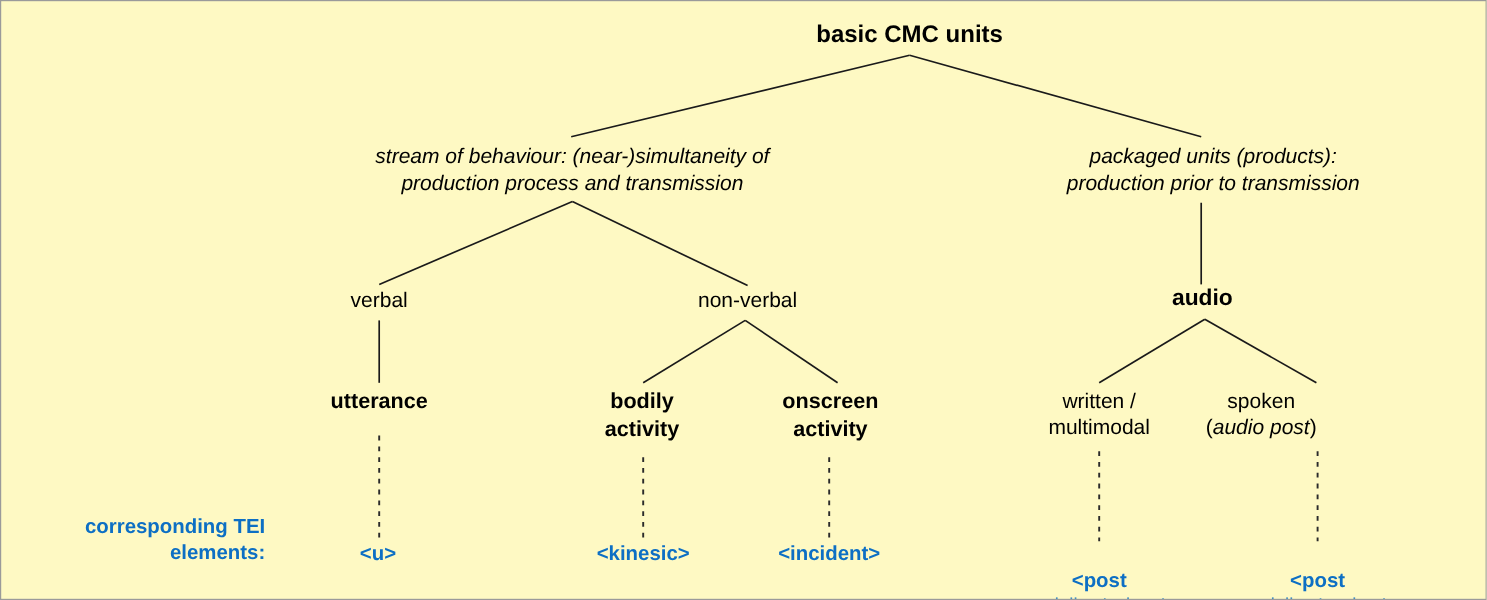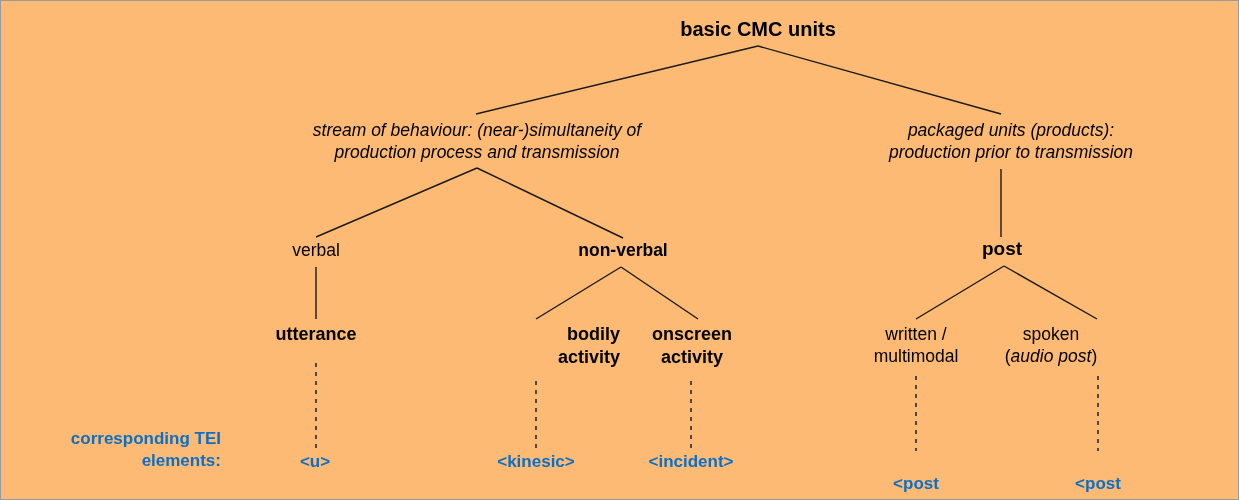--- a/index.html
+++ b/index.html
@@ -7,21 +7,21 @@
     padding: 0;
     background: #ffffff;
   }
   body {
     font-family: "Liberation Sans", sans-serif;
   }
   #canvas {
     position: relative;
     width: 1239px;
     height: 500px;
-    background: #fdba74;
+    background: #fef9c3;
     box-sizing: border-box;
     border: 1px solid #9a9a9a;
     overflow: hidden;
   }
   #edges {
     position: absolute;
     left: 0;
     top: 0;
     width: 1239px;
     height: 500px;
@@ -122,27 +122,27 @@
   <div class="node lvl0" style="left:757px; top:16px;">basic CMC units</div>
 
   <div class="node lvl1" style="left:476px; top:118px; width:420px;">stream of behaviour: (near-)simultaneity of
 production process and transmission</div>
 
   <div class="node lvl2" style="left:315px; top:238px; width:160px;">verbal</div>
 
   <div class="node lvl1" style="left:1010px; top:118px; width:340px;">packaged units (products):
 production prior to transmission</div>
 
-  <div class="node lvl2" style="left:622px; top:238px; width:180px;font-weight:bold;">non-verbal</div>
+  <div class="node lvl2" style="left:622px; top:238px; width:180px;">non-verbal</div>
 
-  <div class="node lvl2 bold" style="left:1001px; top:236px; width:160px;">post</div>
+  <div class="node lvl2 bold" style="left:1001px; top:236px; width:160px;">audio</div>
 
   <div class="node lvl3" style="left:315px; top:322px; width:220px;">utterance</div>
 
-  <div class="node lvl3" style="left:534px; top:322px; width:170px;text-align:right;">bodily
+  <div class="node lvl3" style="left:534px; top:322px; width:170px;">bodily
 activity</div>
 
   <div class="node lvl3" style="left:691px; top:322px; width:190px;">onscreen
 activity</div>
 
   <div class="node lvl3 plain" style="left:915px; top:322px; width:220px;">written /
 multimodal</div>
 
   <div class="node lvl3 plain" style="left:1050px; top:322px; width:220px; white-space:normal;">
     <span>spoken</span><br>

